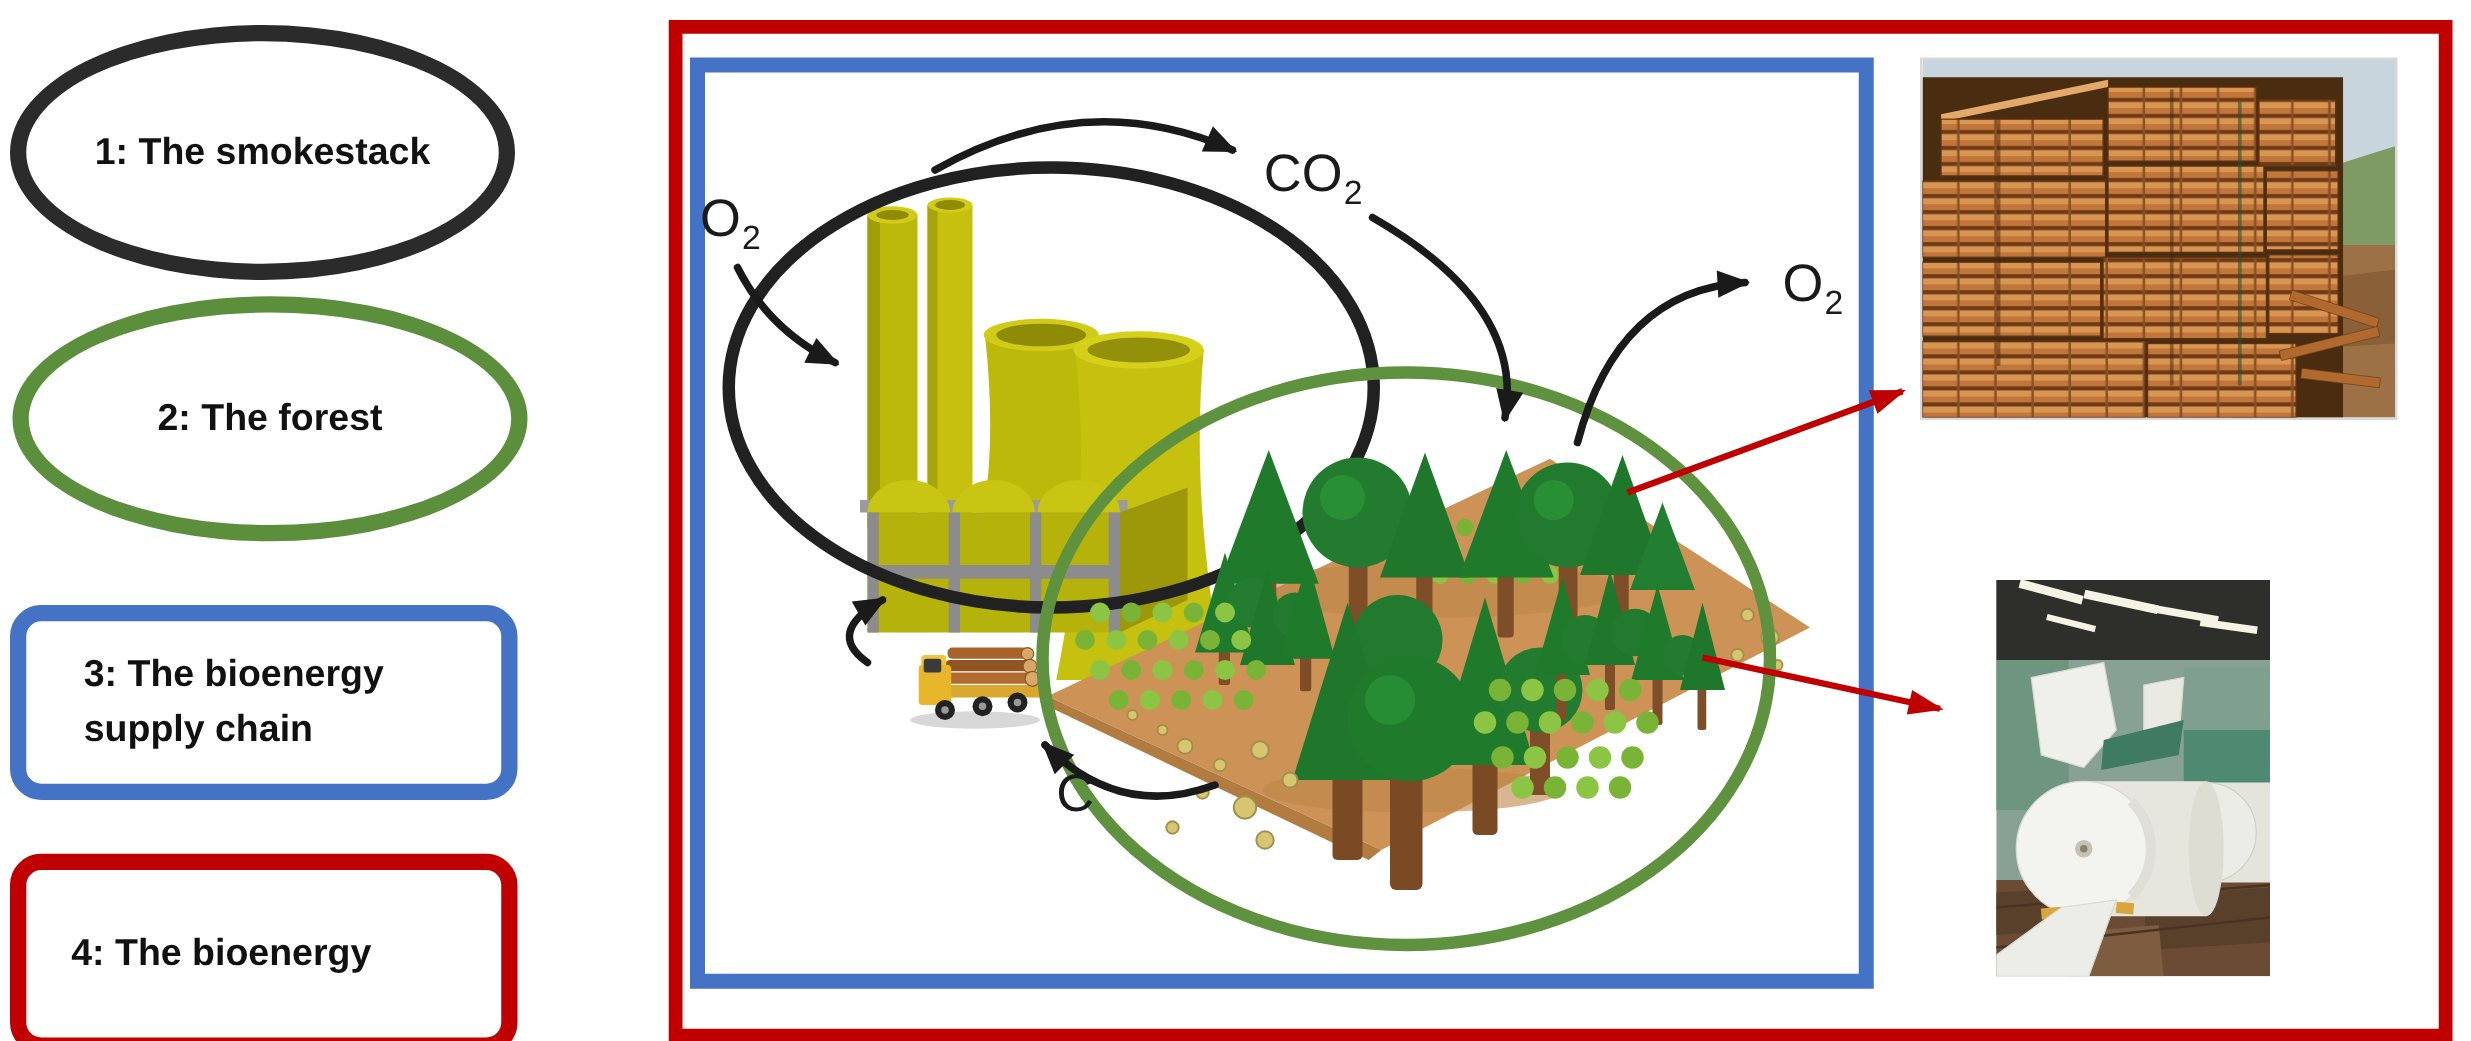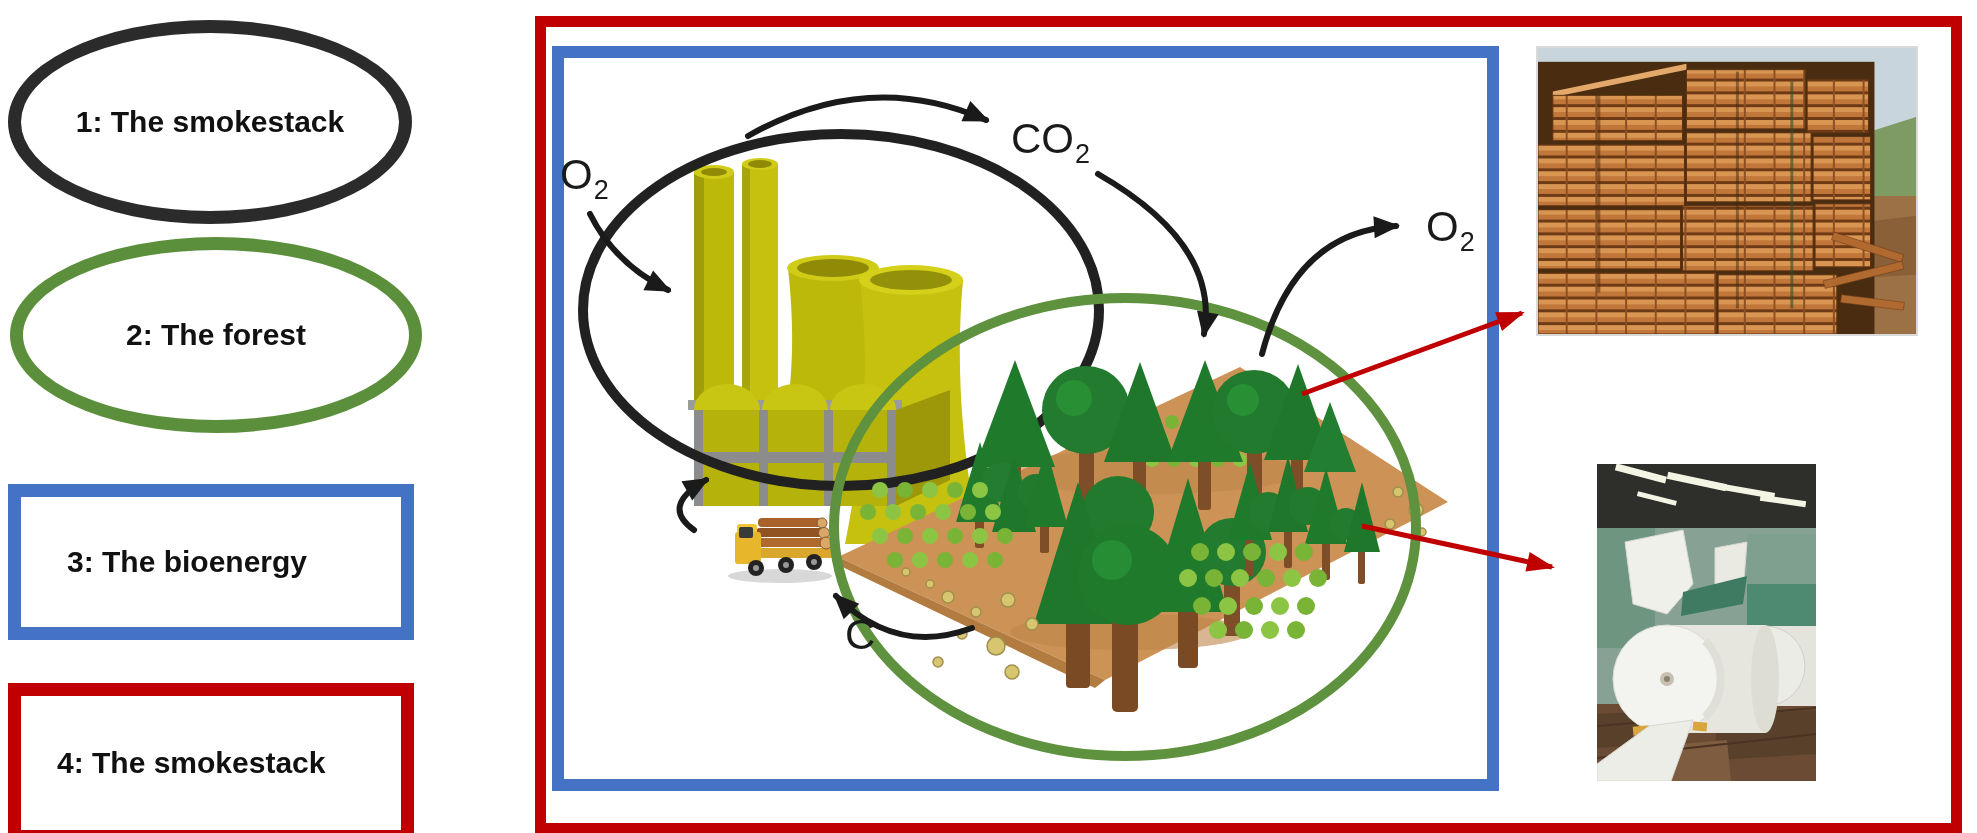--- a/index.html
+++ b/index.html
@@ -1,20 +1,20 @@
 <!DOCTYPE html>
 <html><head>
 <meta charset="utf-8">
 <style>
   html,body{margin:0;padding:0;background:#fff;}
   #canvas{position:relative;width:1977px;height:833px;background:#fff;overflow:hidden;
           font-family:"Liberation Sans",sans-serif;margin-top:12px;}
 
   
-  .lg-item{position:absolute;box-sizing:border-box;display:flex;align-items:center;justify-content:center;}
+  .lg-item{position:absolute;box-sizing:border-box;display:flex;align-items:center;justify-content:center;border-radius:25px;}
   .lg-ellipse{border-radius:50%;}
   .lg-label{font-weight:bold;font-size:30px;color:#111;line-height:44px;white-space:nowrap;}
   #lg-1{left:8px;top:8px;width:404px;height:204px;border:13px solid #2B2B2B;}
   #lg-2{left:10px;top:225px;width:412px;height:196px;border:13px solid #5B8F3C;justify-content:center;}
   #lg-3{left:8px;top:472px;width:406px;height:156px;border:13px solid #4472C4;justify-content:flex-start;}
   #lg-3 .lg-label{padding-left:46px;}
   #lg-4{left:8px;top:671px;width:406px;height:160px;border:13px solid #C00000;justify-content:flex-start;}
   #lg-4 .lg-label{padding-left:36px;}
 
   
@@ -46,24 +46,25 @@
   <div>
     <div id="lg-1" class="lg-item lg-ellipse">
       <div class="lg-label">1: The smokestack</div>
     </div>
     <div id="lg-2" class="lg-item lg-ellipse">
       <div class="lg-label">2: The forest</div>
     </div>
     <div id="lg-3" class="lg-item">
       <div class="lg-label">
         <div>3: The bioenergy</div>
+        <div>supply chain</div>
       </div>
     </div>
     <div id="lg-4" class="lg-item">
-      <div class="lg-label">4: The smokestack</div>
+      <div class="lg-label">4: The bioenergy</div>
     </div>
   </div>
 
   <div id="red-frame" class="frame"></div>
   <div id="blue-frame" class="frame"></div>
 
   <svg id="diagram-svg" width="1977" height="833" viewBox="0 0 1977 833">
     <defs>
       <marker id="mB" markerUnits="userSpaceOnUse" markerWidth="30" markerHeight="26" refX="24" refY="13" orient="auto">
         <path d="M2,2 L28,13 L2,24 Z" fill="#1A1A1A"></path>

